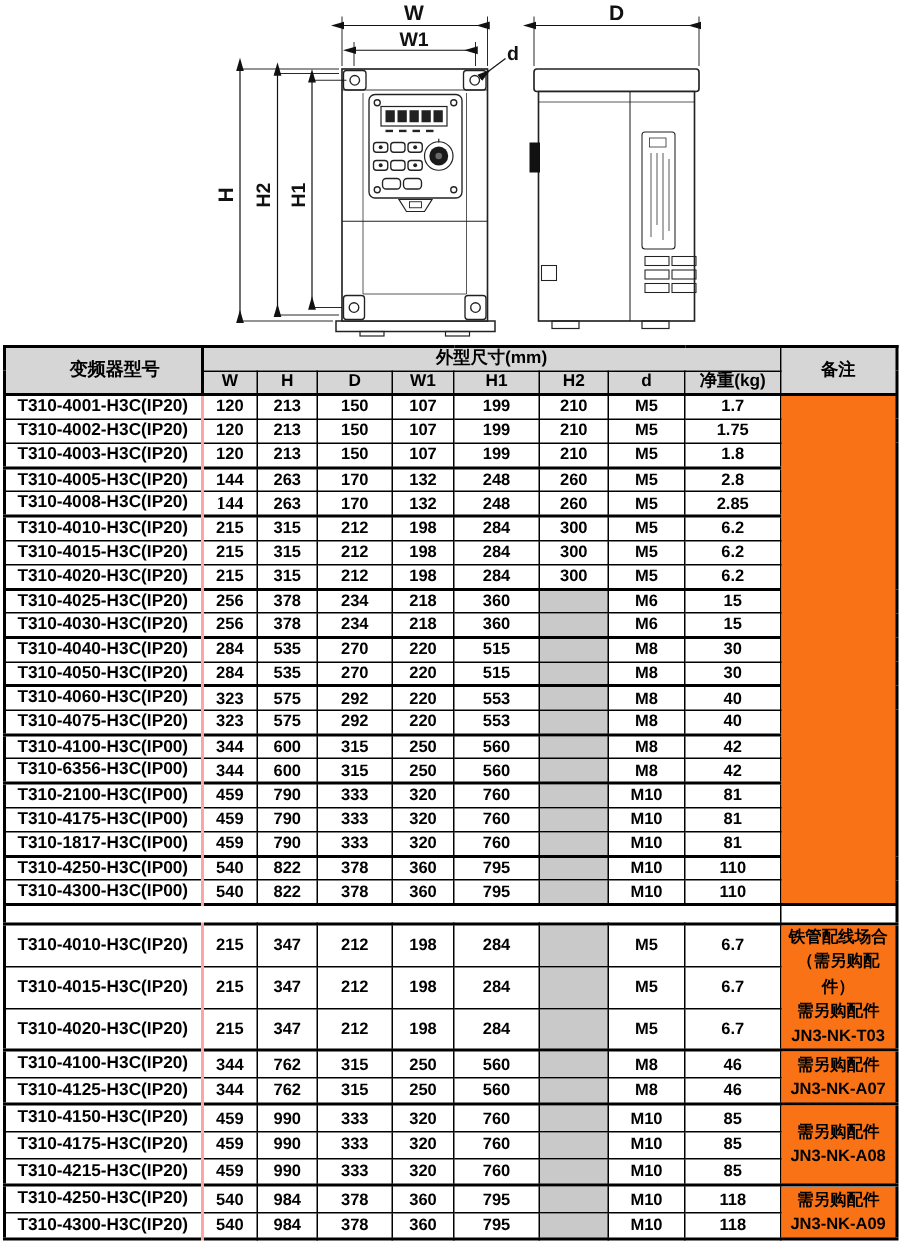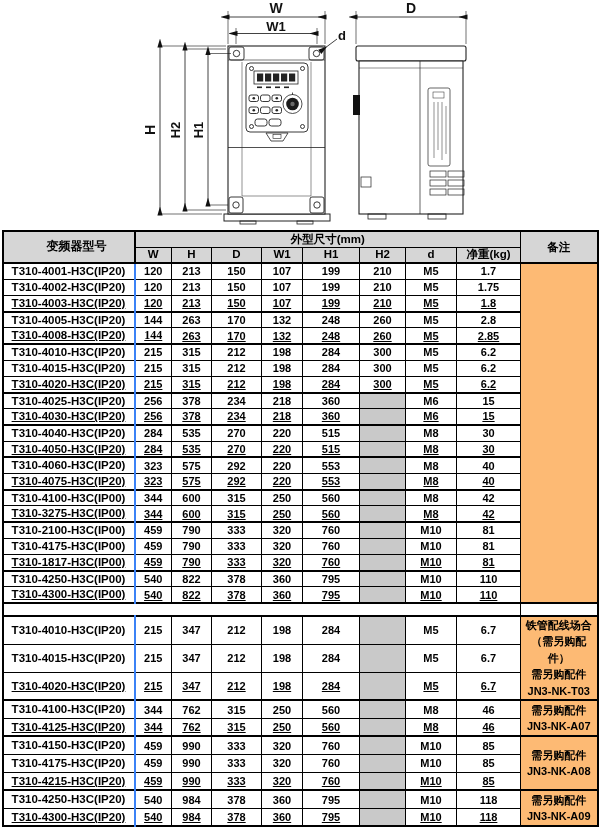--- a/index.html
+++ b/index.html
@@ -17,32 +17,32 @@
   }
   th,td{
     border:1px solid #000;text-align:center;vertical-align:middle;
     font-weight:bold;font-size:11px;padding:0;line-height:1.1;
     overflow:hidden;white-space:nowrap;
   }
   thead th{background:#d6d6d6;font-size:11.5px;}
   thead{border-bottom:2px solid #000;}
   thead tr{height:16px;}
   th.model-h{font-size:12px;}
-  td.model{font-size:11.5px;border-right:2px solid #3b82f6;}
+  td.model{font-size:11.5px;border-right:2px solid #fca5a5;}
   th.model-h{border-right:2px solid #000;padding-left:16px;}
   tr.s1{height:16.2px;}
   tr.s2{height:18px;}
   tr.s2t{height:26px;}
-  tr.gend{border-bottom:2px solid #000;text-decoration:underline;}
+  tr.gend{border-bottom:2px solid #000;}
   tr.sep{height:13px;border-top:2px solid #000;border-bottom:2px solid #000;}
   tr.sep td{background:#fff;}
   td.gray{background:#c9c9c9;}
   td.serifw{font-family:"Liberation Serif", serif;font-size:12px;font-weight:bold;}
   td.remark{
-    font-size:11px;white-space:normal;line-height:1.5;background:#fdba74;
+    font-size:11px;white-space:normal;line-height:1.5;background:#f97316;
     padding:0 1px;
   }
   td.remark .rl{display:block;}
 </style>
 </head>
 <body>
 
 <div class="diagram-wrap">
 <svg width="600" height="230" viewBox="0 0 600 230">
   <defs>
@@ -384,21 +384,21 @@
         <td>344</td>
         <td>600</td>
         <td>315</td>
         <td>250</td>
         <td>560</td>
         <td class="gray"></td>
         <td>M8</td>
         <td>42</td>
       </tr>
       <tr class="s1 gend">
-        <td class="model">T310-3275-H3C(IP00)</td>
+        <td class="model">T310-6356-H3C(IP00)</td>
         <td>344</td>
         <td>600</td>
         <td>315</td>
         <td>250</td>
         <td>560</td>
         <td class="gray"></td>
         <td>M8</td>
         <td>42</td>
       </tr>
       <tr class="s1">

